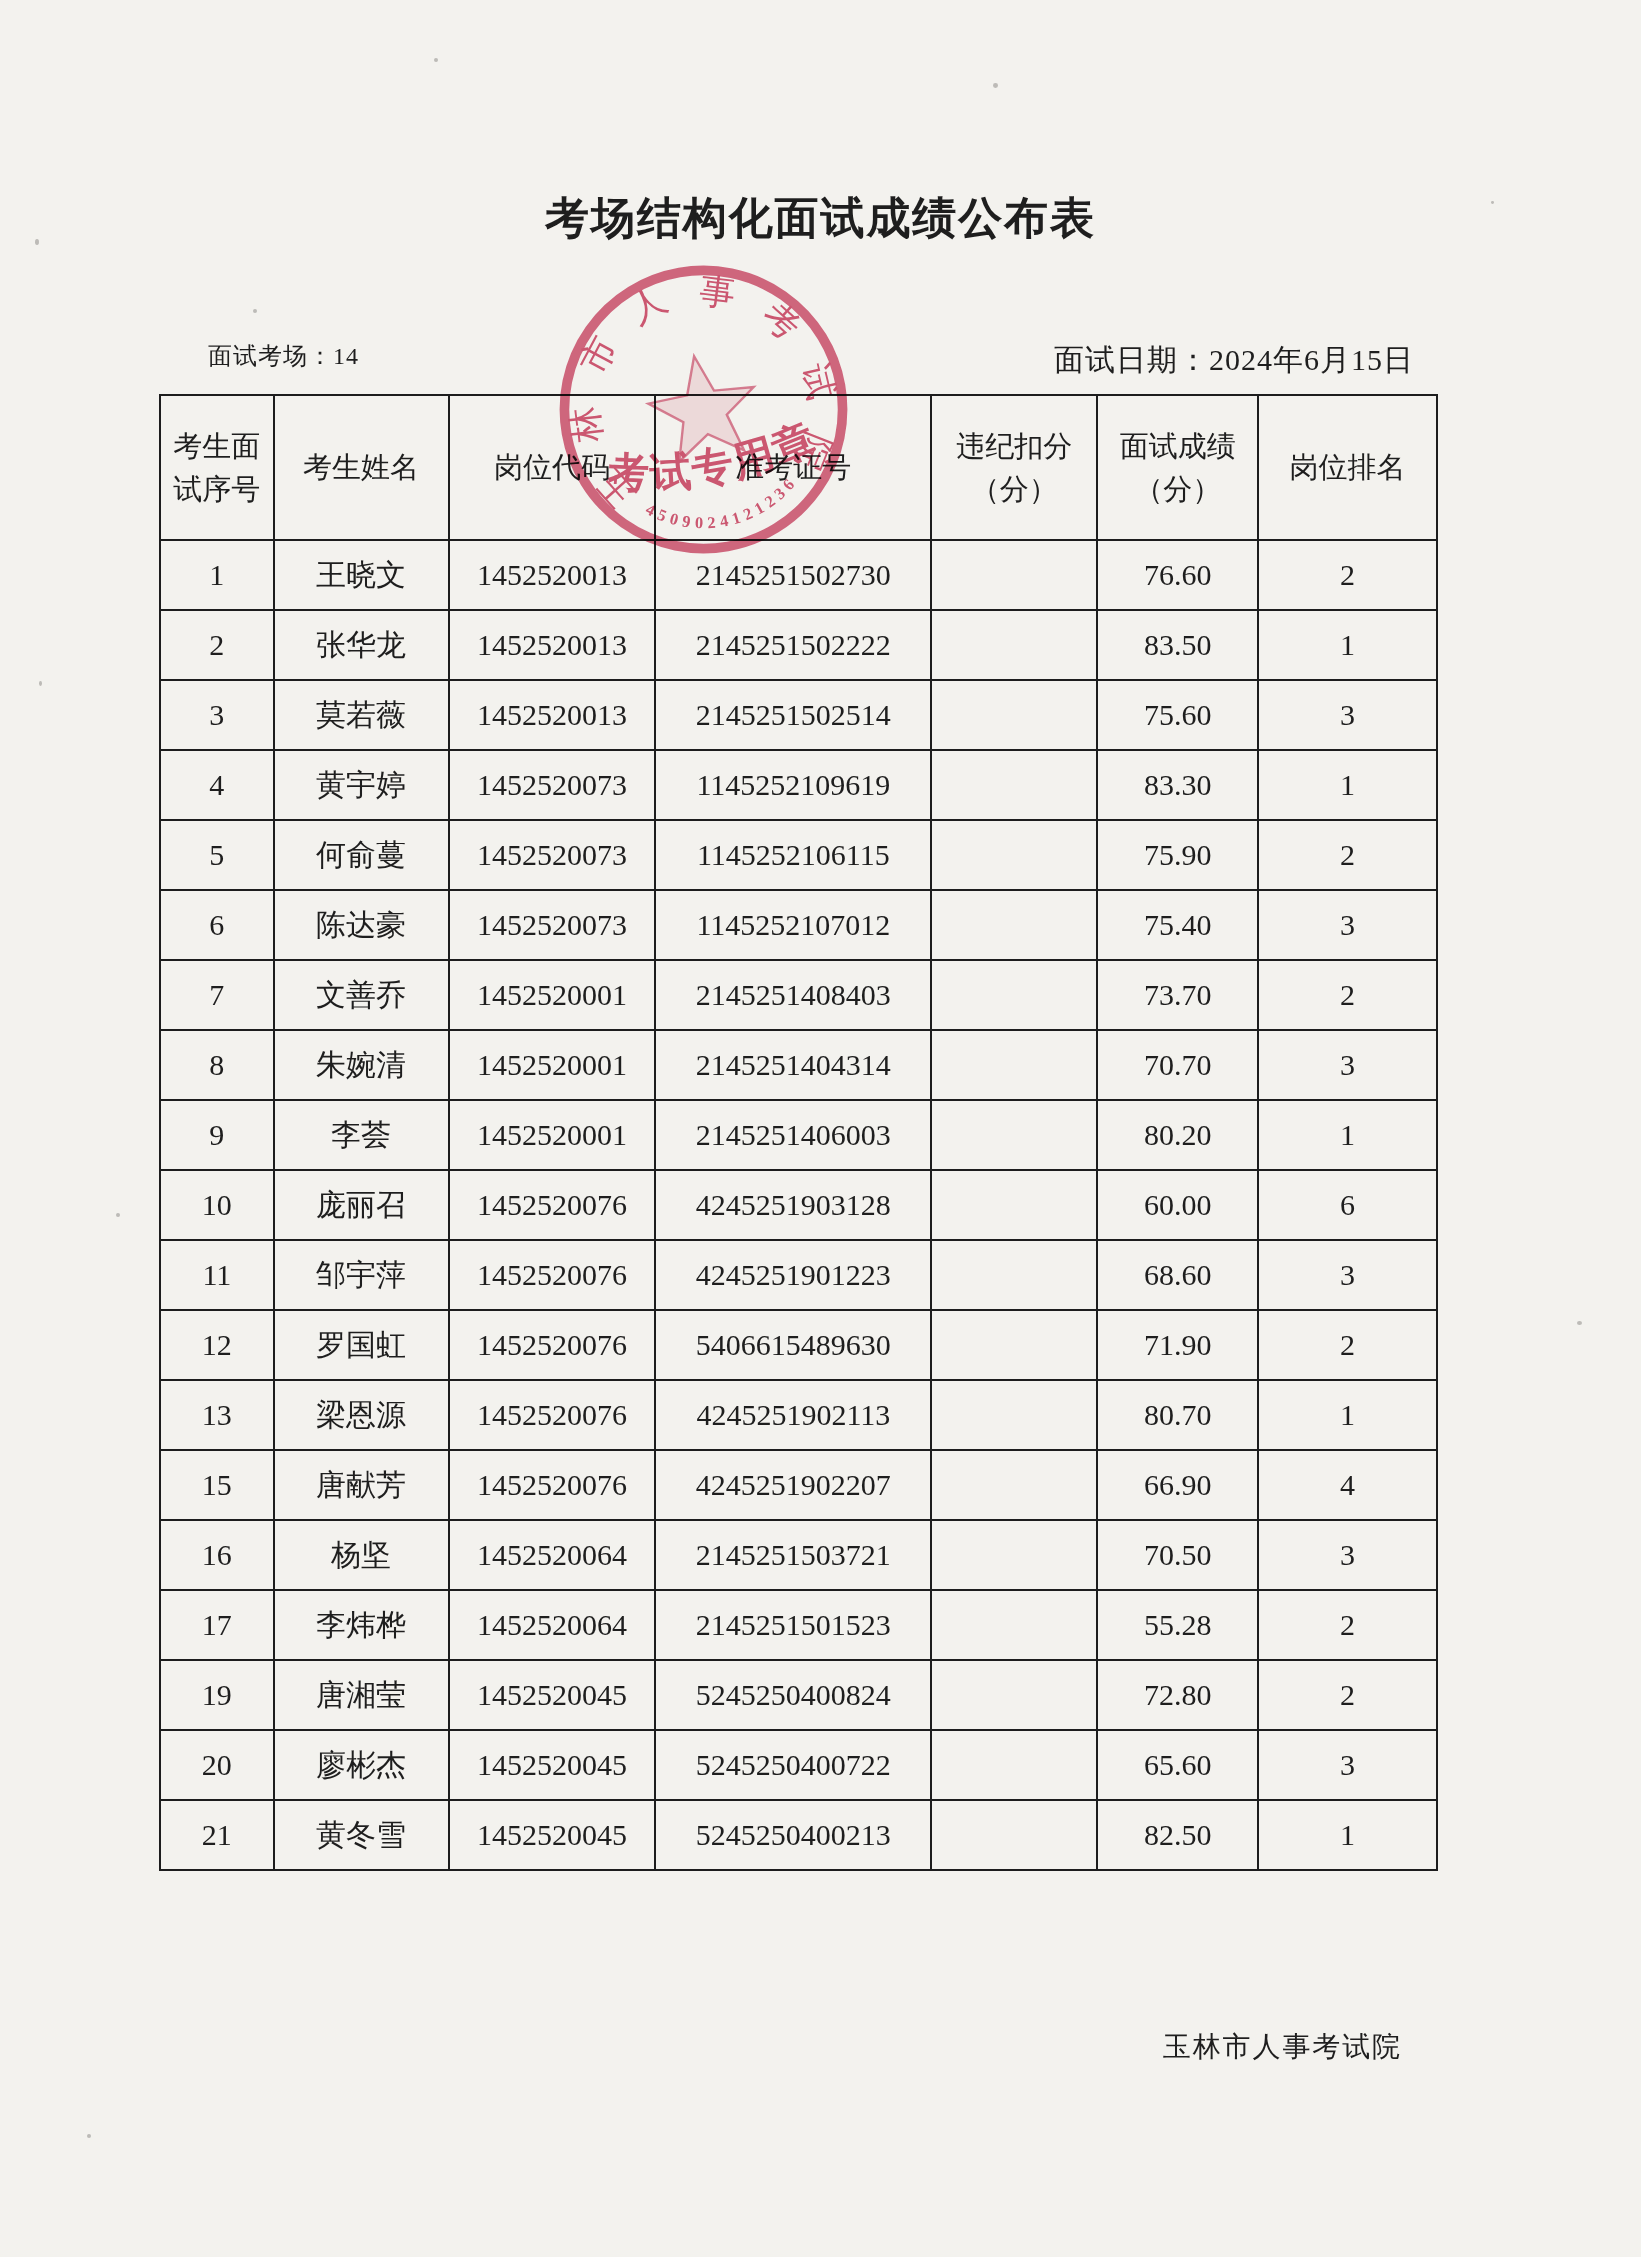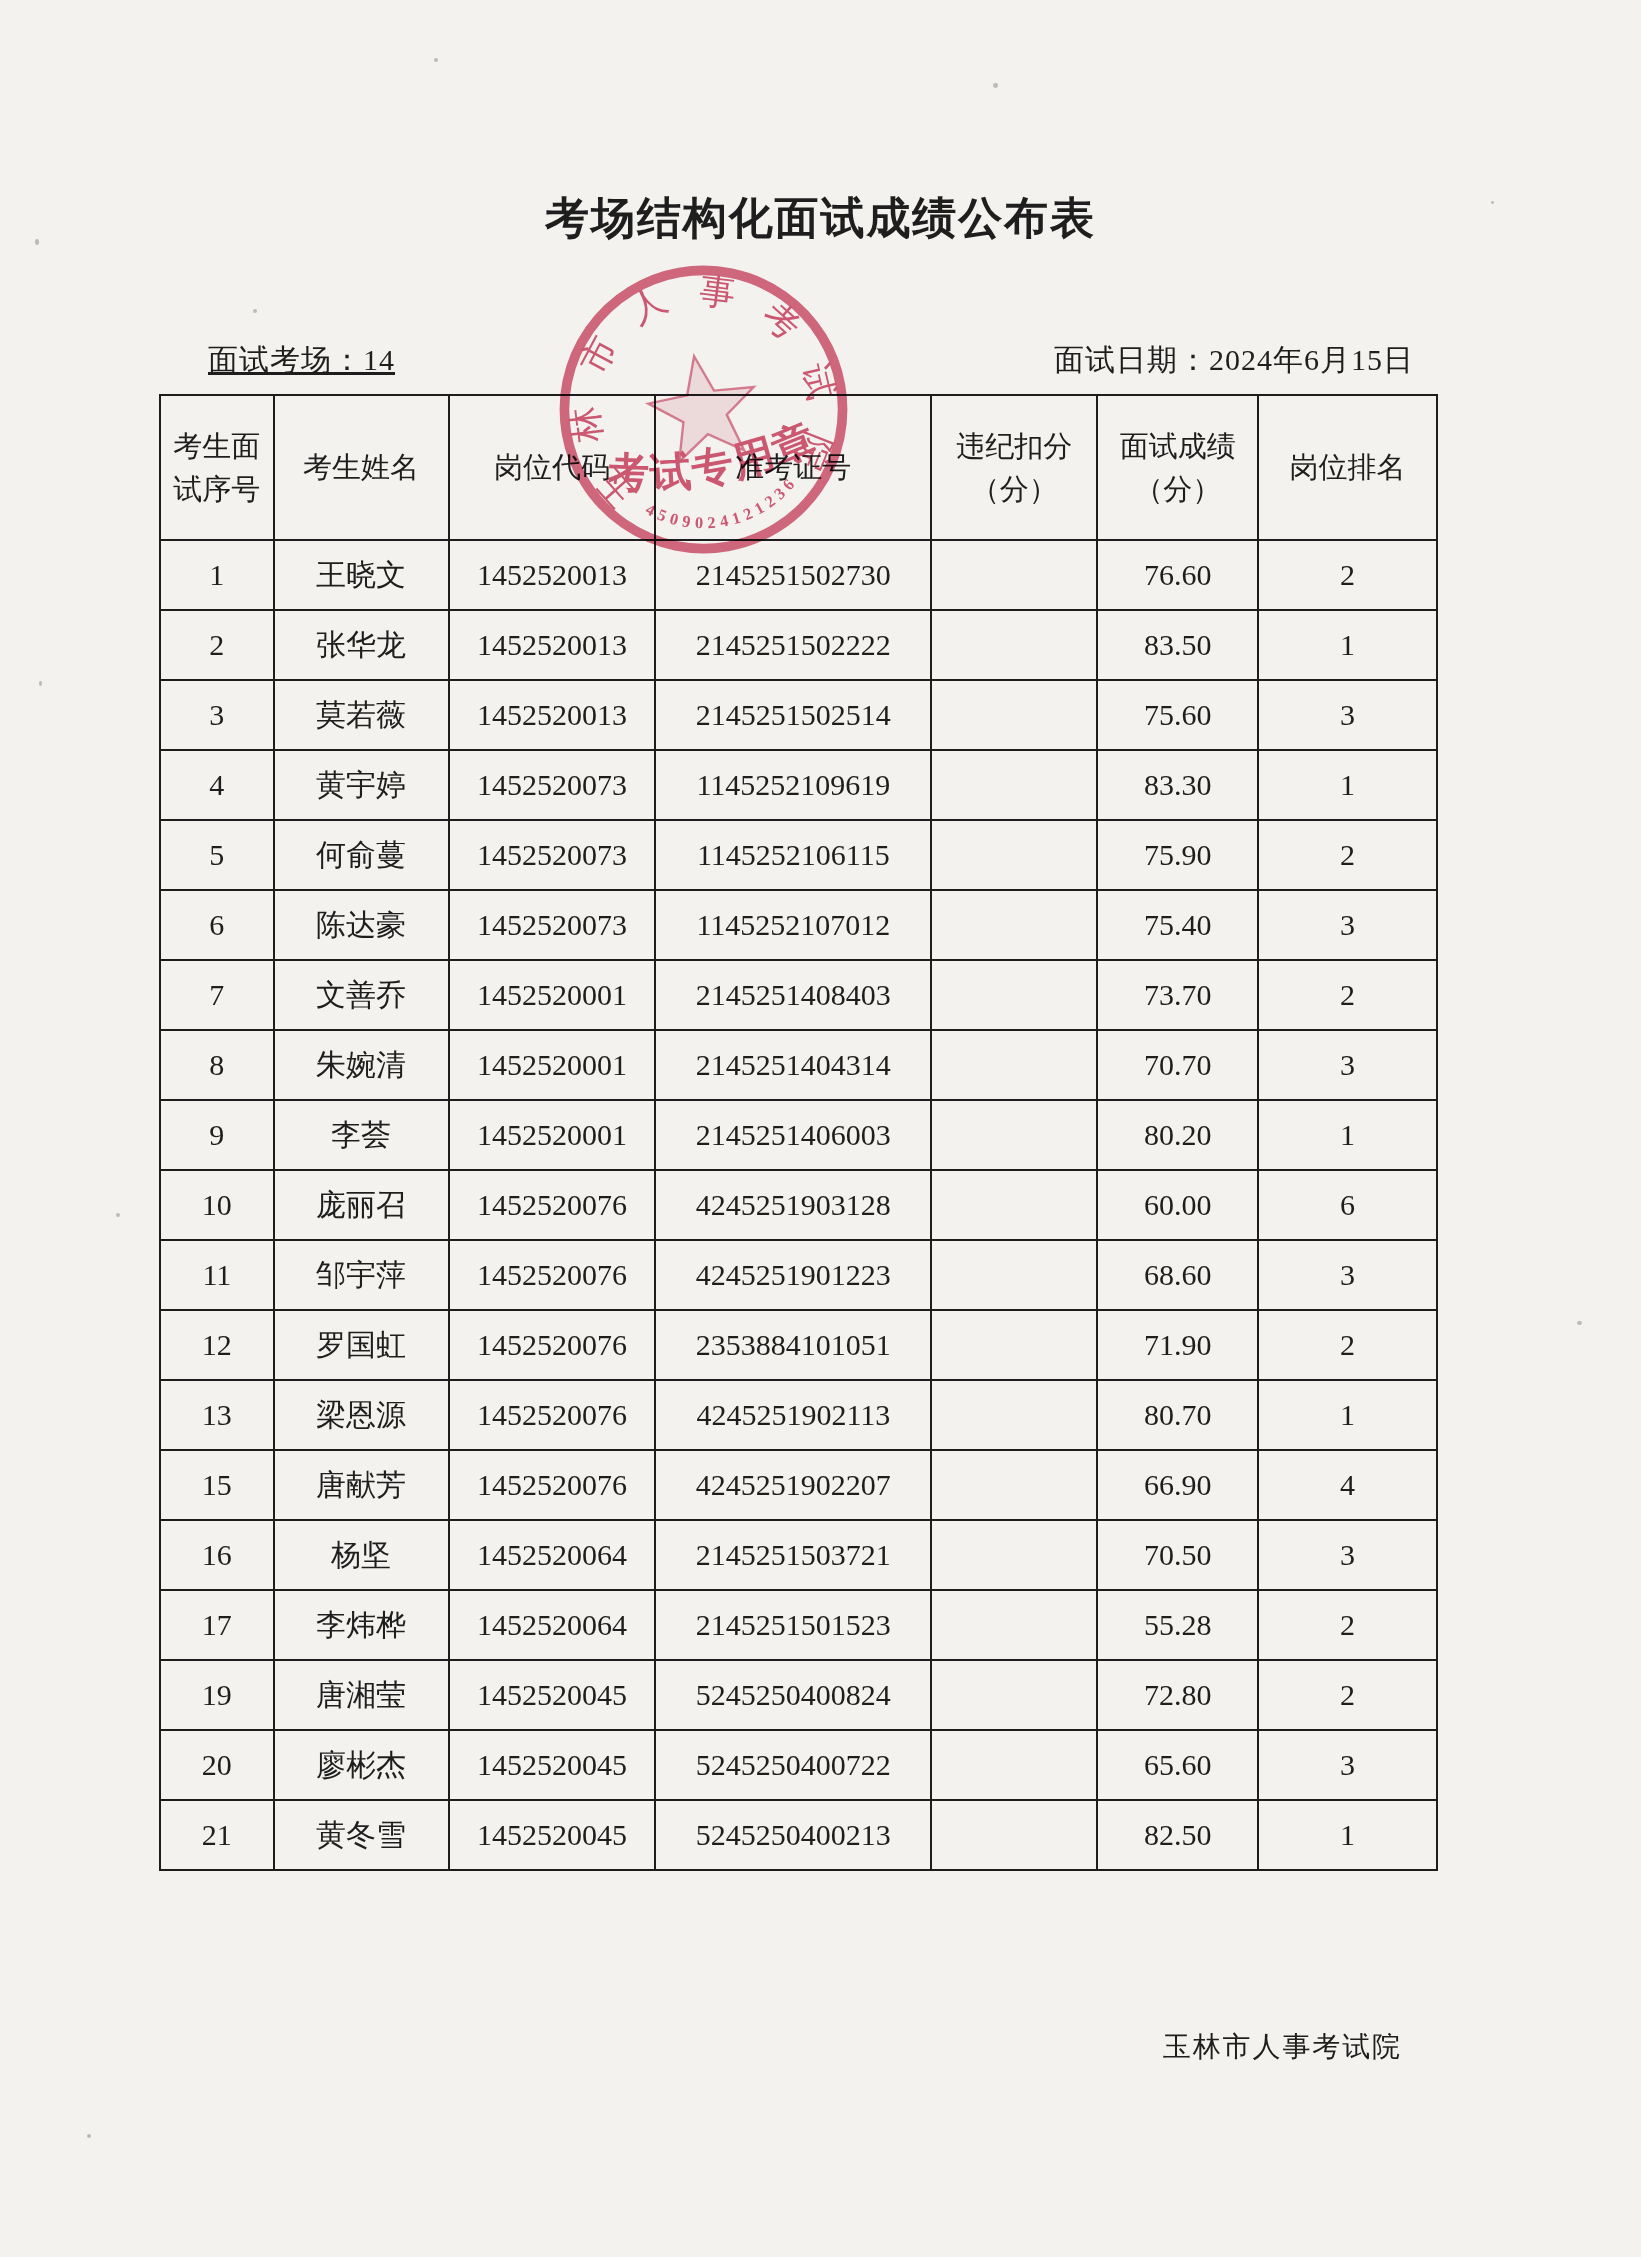--- a/index.html
+++ b/index.html
@@ -12,21 +12,21 @@
     font-family:"Liberation Serif","DejaVu Serif",serif;
     color:#1e1e1e;
   }
   .title{
     position:absolute;left:0;top:189px;width:1641px;
     margin:0;text-align:center;
     font-size:44px;font-weight:bold;letter-spacing:1.9px;
   }
   .meta-room{
     position:absolute;left:208px;top:340px;
-    font-size:30px;letter-spacing:1px;text-decoration:underline;
+    font-size:24px;letter-spacing:1px;
   }
   .meta-date{
     position:absolute;left:1006px;top:340px;
     font-size:30px;letter-spacing:1px;margin-left:48px;
   }
   table.score-table{
     position:absolute;left:159px;top:394px;
     width:1279px;
     border-collapse:collapse;table-layout:fixed;
     background:transparent;
@@ -191,21 +191,21 @@
           <td>1452520076</td>
           <td>4245251901223</td>
           <td></td>
           <td>68.60</td>
           <td>3</td>
         </tr>
         <tr>
           <td>12</td>
           <td>罗国虹</td>
           <td>1452520076</td>
-          <td>2353884101051</td>
+          <td>5406615489630</td>
           <td></td>
           <td>71.90</td>
           <td>2</td>
         </tr>
         <tr>
           <td>13</td>
           <td>梁恩源</td>
           <td>1452520076</td>
           <td>4245251902113</td>
           <td></td>

